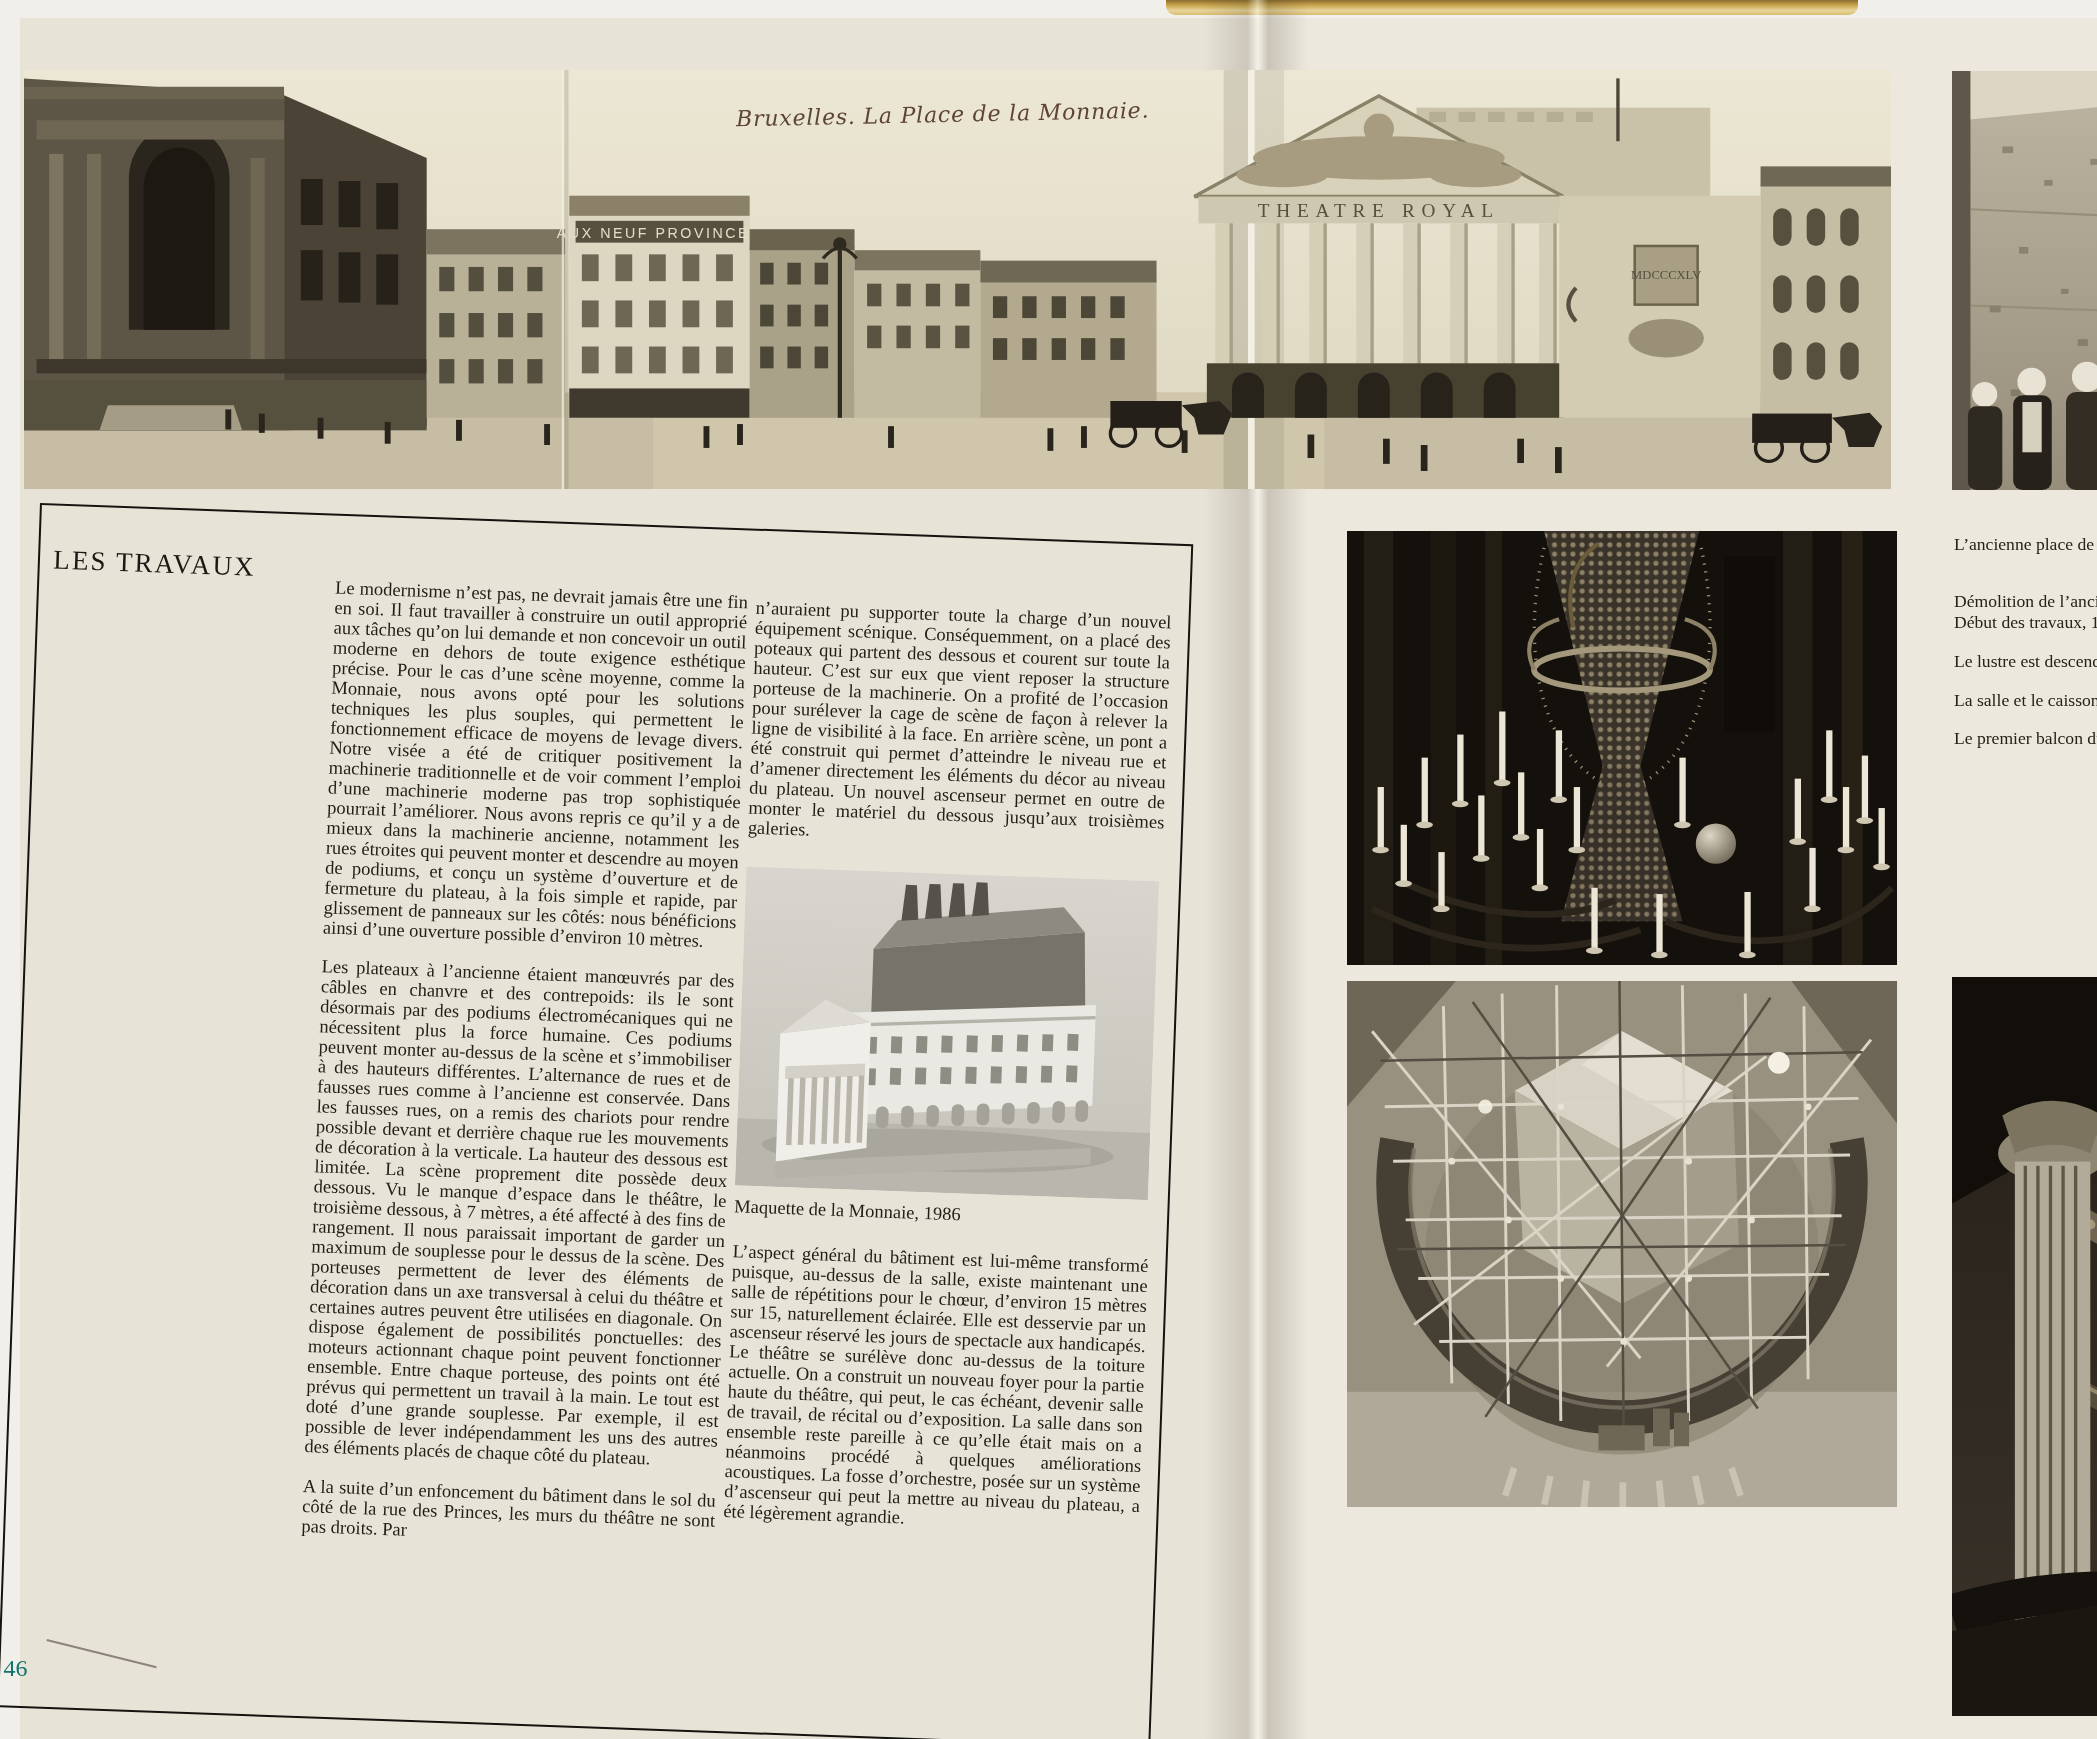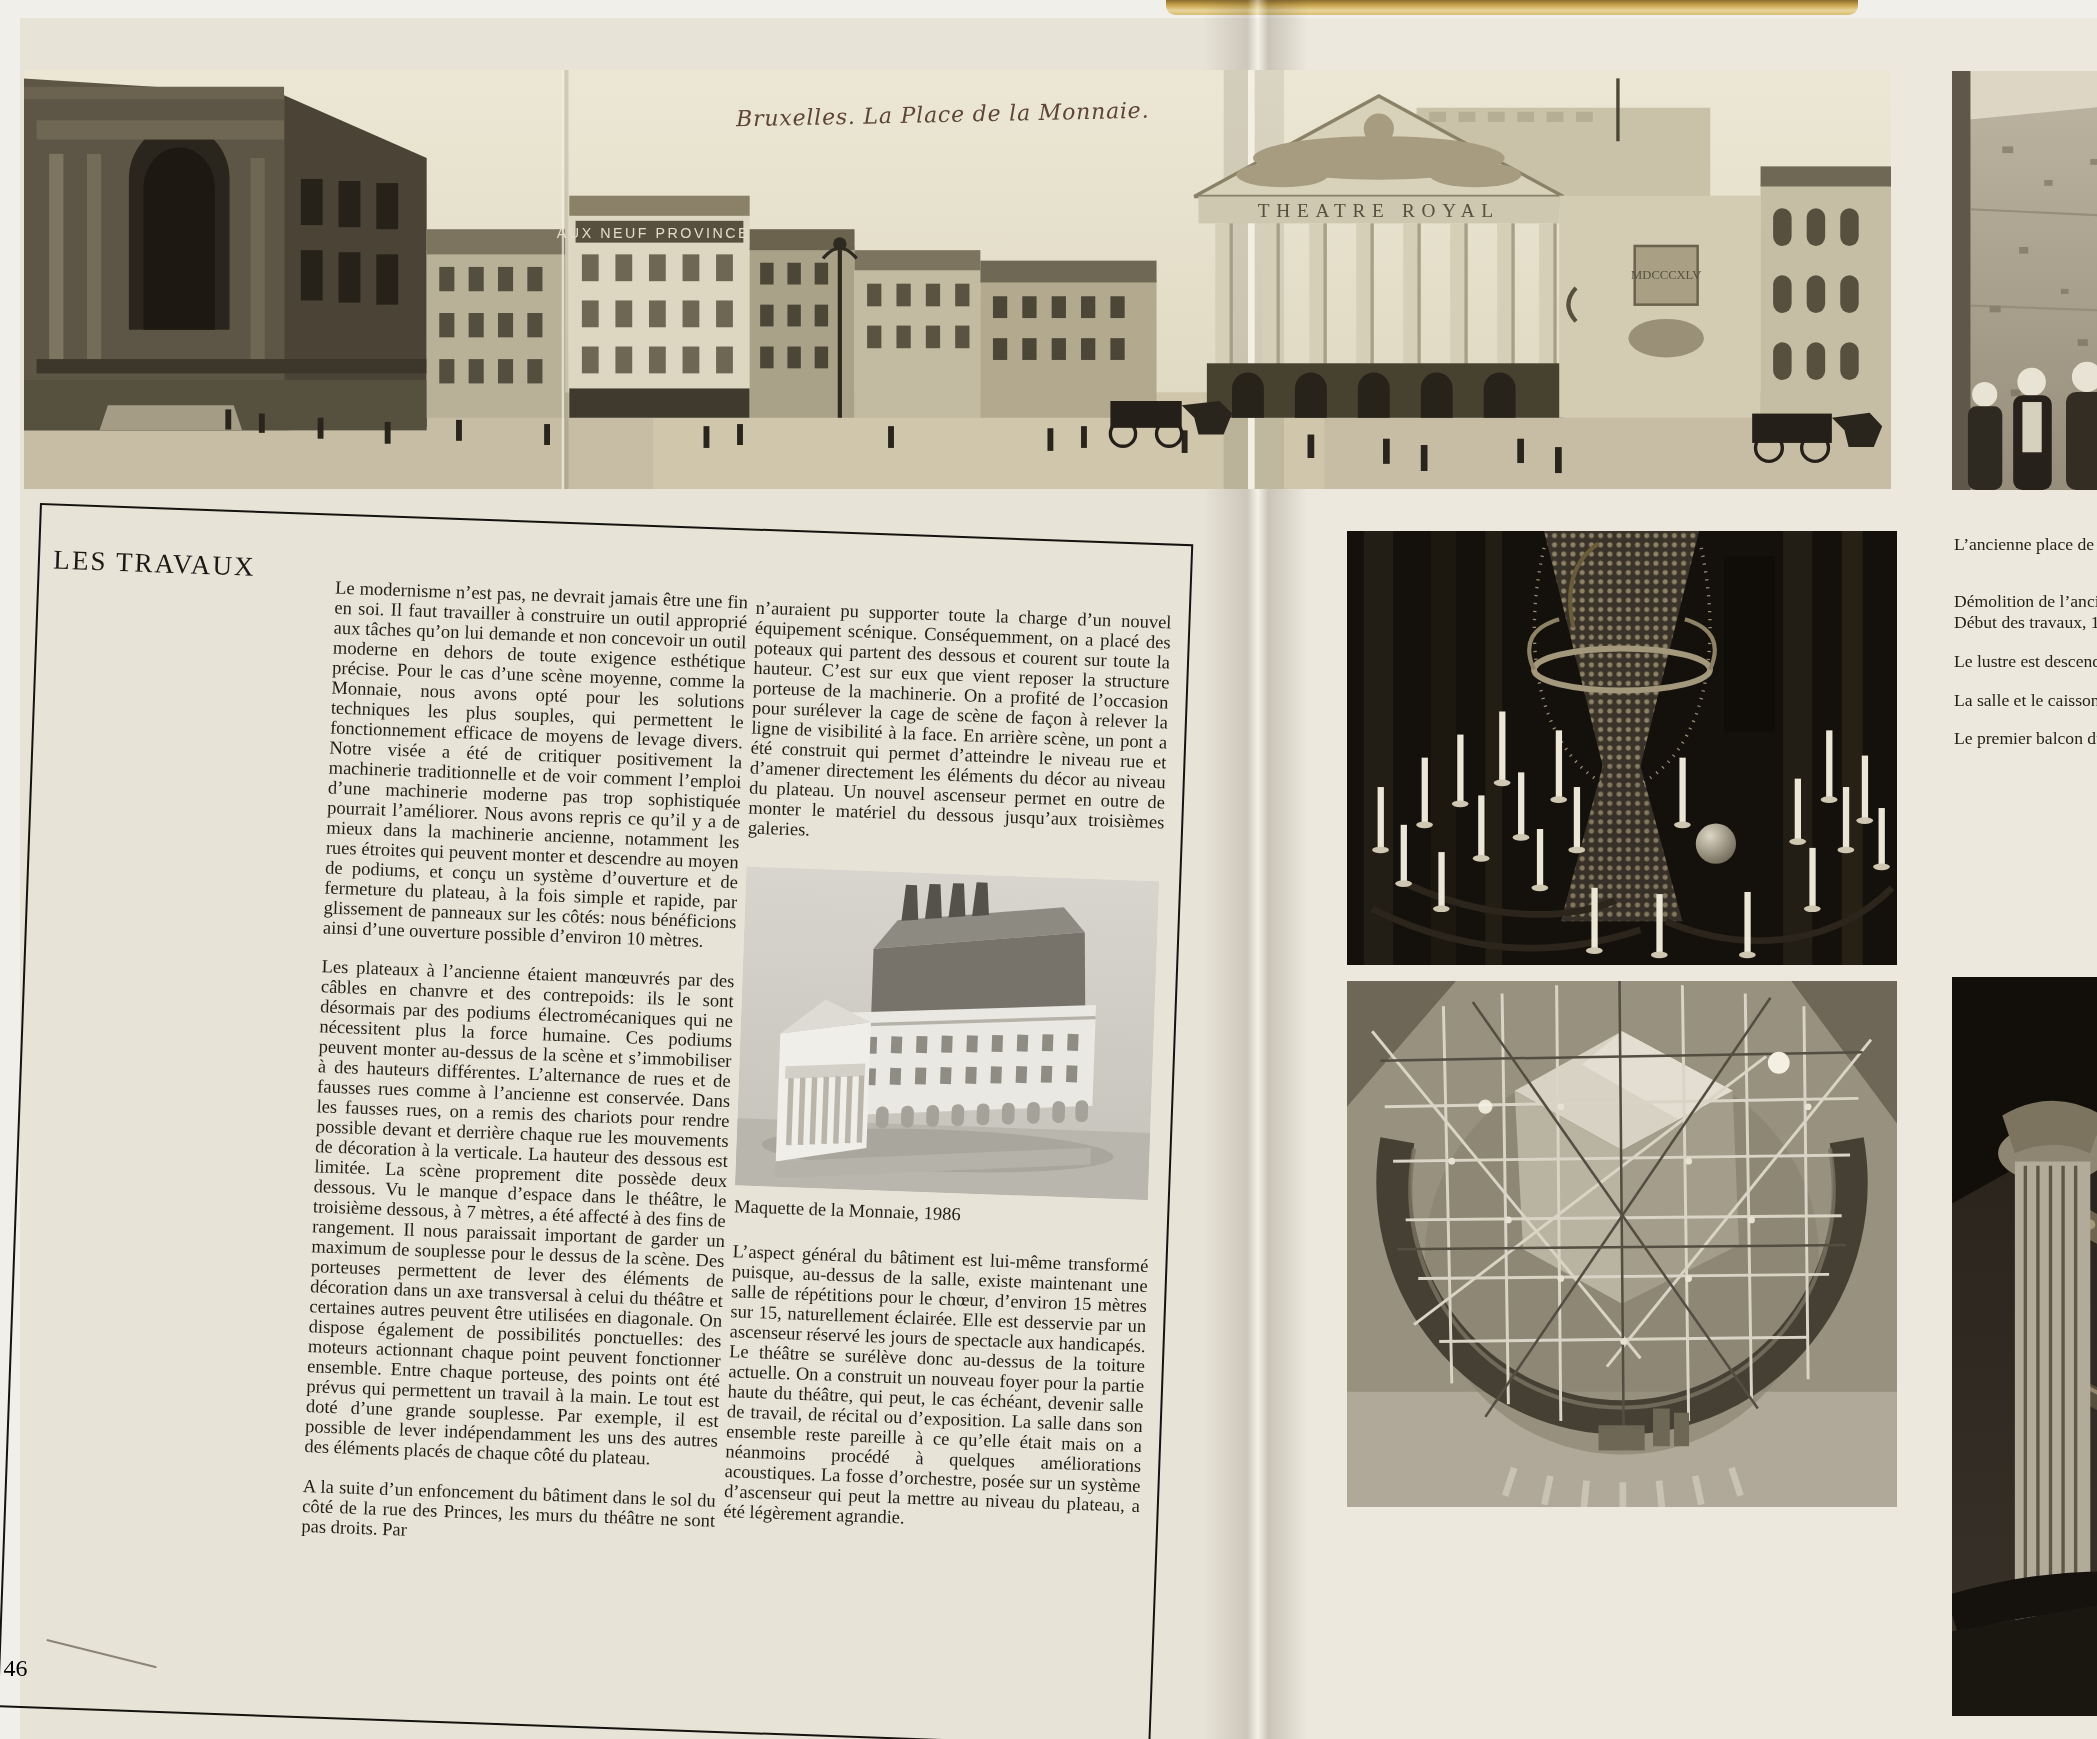--- a/index.html
+++ b/index.html
@@ -26,21 +26,21 @@
   #frame{position:absolute;left:40px;top:503px;width:1150px;height:1201px;border:2.9px solid #15130f;
     transform:rotate(2.05deg);transform-origin:0 0;}
   #section-title{position:absolute;left:13.4px;top:39px;font:27px "Liberation Serif",serif;color:#1c1915;letter-spacing:2.1px;}
   .col{position:absolute;color:#211d17;font:18.5px/20px "Liberation Serif",serif;text-align:justify;hyphens:auto;}
   #col1{left:296px;top:62px;width:413px;}
   #col2{left:717px;top:67px;width:416px;}
   .col p{margin:0 0 19.3px 0;}
   #maquette-fig{margin:29px 0 11px 0;width:413px;height:319px;}
   #maquette-fig svg{display:block;width:100%;height:100%;}
   #maquette-caption{font:18.5px/21px "Liberation Serif",serif;text-align:left;margin:0 0 24px 0;color:#211d17;}
-  #page-number{position:absolute;left:3.4px;top:1655px;font:24px "Liberation Serif",serif;color:#000000;}
+  #page-number{position:absolute;left:3.4px;top:1655px;font:24px "Liberation Serif",serif;color:#0f766e;}
   #curl-line{position:absolute;left:47px;top:1639px;width:113px;height:1.7px;background:#57514a;opacity:.65;transform:rotate(14deg);transform-origin:0 0;}
   .rp-caption{position:absolute;left:1954px;font:17.6px/21px "Liberation Serif",serif;color:#262219;width:461px;}
 </style>
 </head>
 <body>
 
 <div id="page">
 
   <div class="sheet" id="sheet-left"></div>
   <div class="sheet" id="sheet-right"></div>

